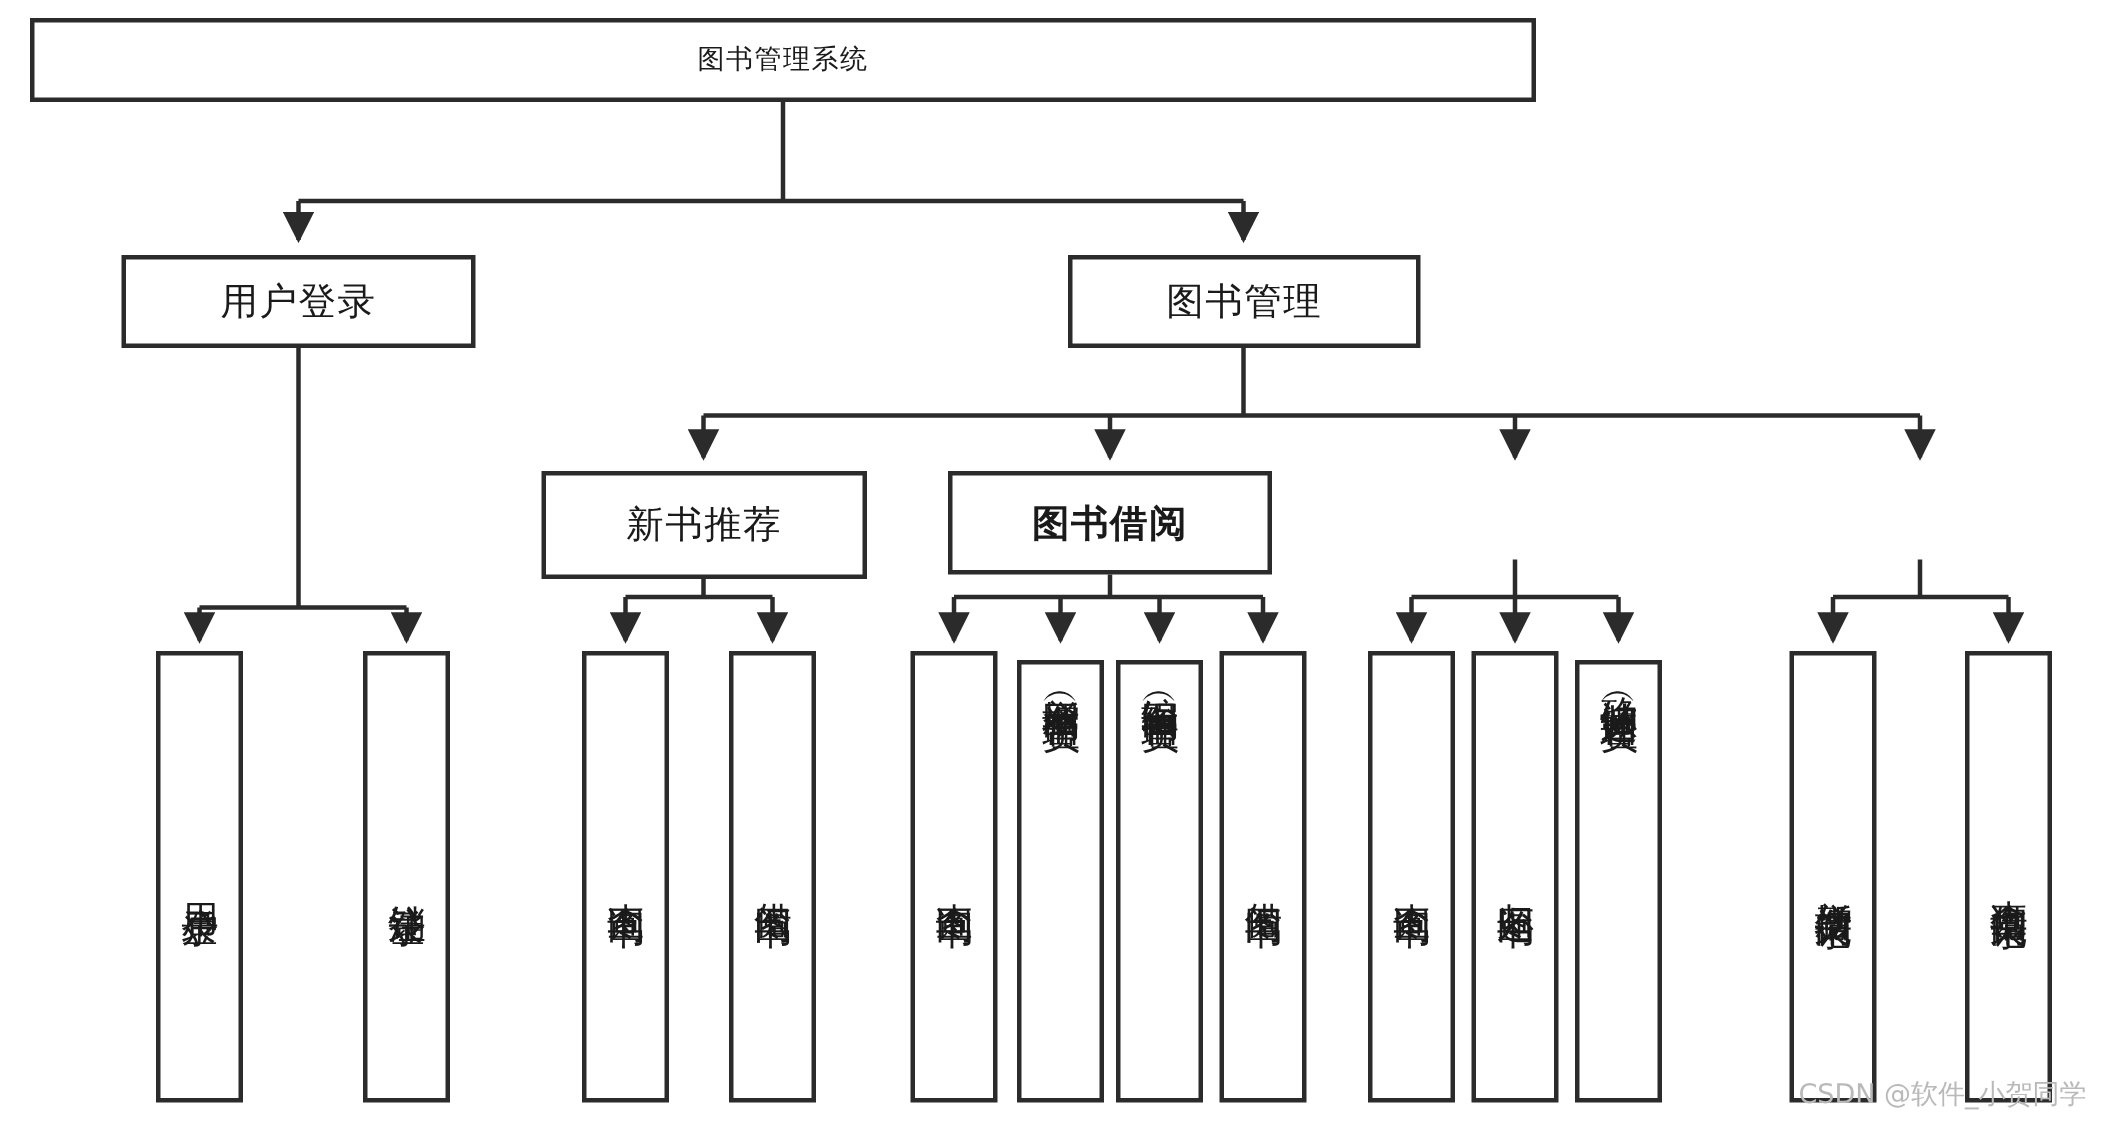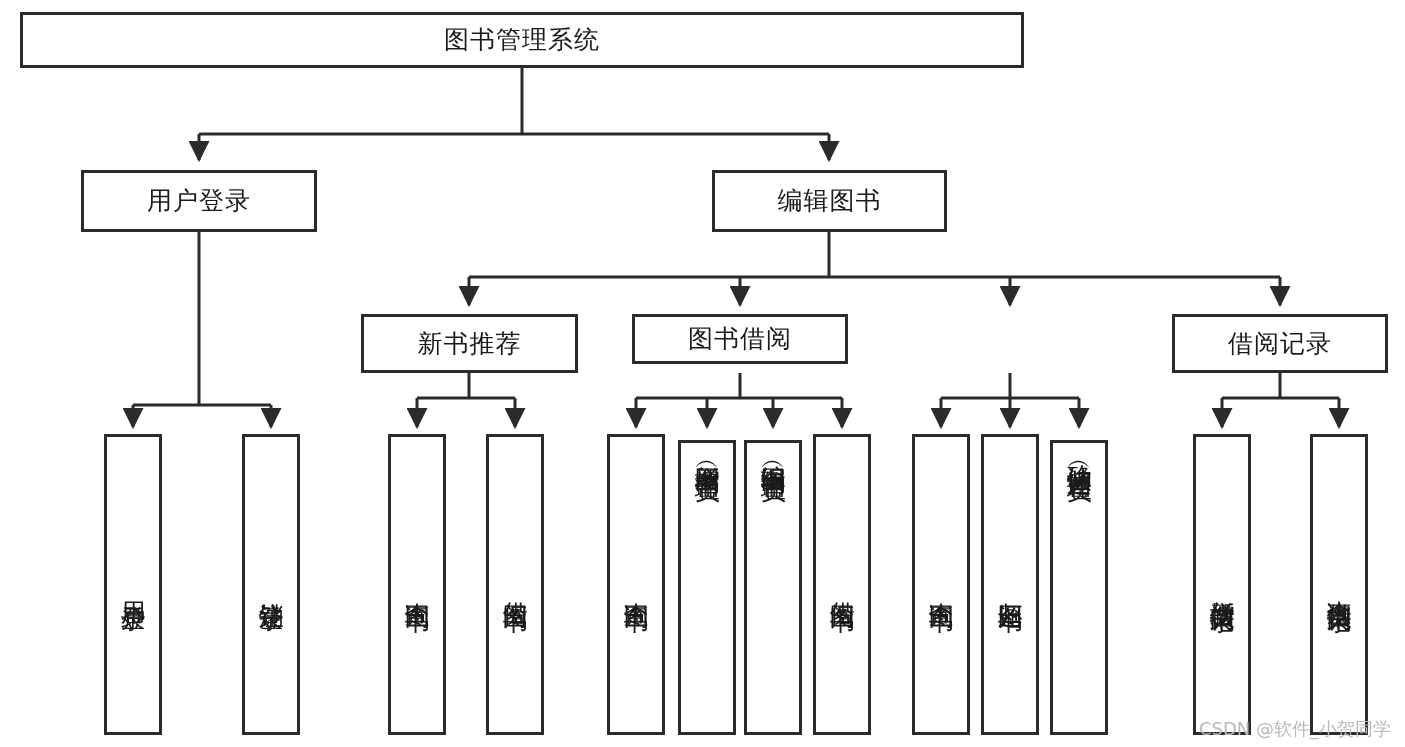--- a/index.html
+++ b/index.html
@@ -39,21 +39,21 @@
     display: block;
     text-align: center;
     line-height: 1.18;
     white-space: nowrap;
   }
   
   .h-node .node-label {
     font-size: 25px;
     letter-spacing: 1px;
   }
-  .root .node-label { font-size: 25px; text-align: right; }
+  .root .node-label { font-size: 18px; text-align: right; }
   
   .v-node {
     align-items: flex-start;
     justify-content: center;
     padding-top: 2px;
   }
   .v-node .node-label {
     writing-mode: vertical-rl;
     text-orientation: upright;
     font-size: 25px;
@@ -130,31 +130,28 @@
   </svg>
 
   <div class="node h-node root" style="left:20px; top:12px; width:1004px; height:56px;">
     <span class="node-label">图书管理系统</span>
   </div>
 
   <div class="node h-node" style="left:81px; top:170px; width:236px; height:62px;">
     <span class="node-label">用户登录</span>
   </div>
   <div class="node h-node" style="left:712px; top:170px; width:235px; height:62px;">
-    <span class="node-label">编辑图书</span>
+    <span class="node-label">图书管理</span>
   </div>
 
-  <div class="node h-node" style="left:361px; top:314px; width:217px; height:59px;">
+  <div class="node h-node" style="left:361px; top:314px; width:217px; height:72px;">
     <span class="node-label">新书推荐</span>
   </div>
-  <div class="node h-node" style="left:632px; top:314px; width:216px; height:50px;">
+  <div class="node h-node" style="left:632px; top:314px; width:216px; height:69px;font-weight:bold;">
     <span class="node-label">图书借阅</span>
-  </div>
-  <div class="node h-node" style="left:1172px; top:314px; width:216px; height:59px;">
-    <span class="node-label">借阅记录</span>
   </div>
 
   <div class="node v-node" style="left:104px; top:434px; width:58px; height:301px; align-items:center;">
     <span class="node-label">用户登录</span>
   </div>
   <div class="node v-node" style="left:242px; top:434px; width:58px; height:301px; align-items:center;">
     <span class="node-label">注销登录</span>
   </div>
 
   <div class="node v-node" style="left:388px; top:434px; width:58px; height:301px; align-items:center;">

